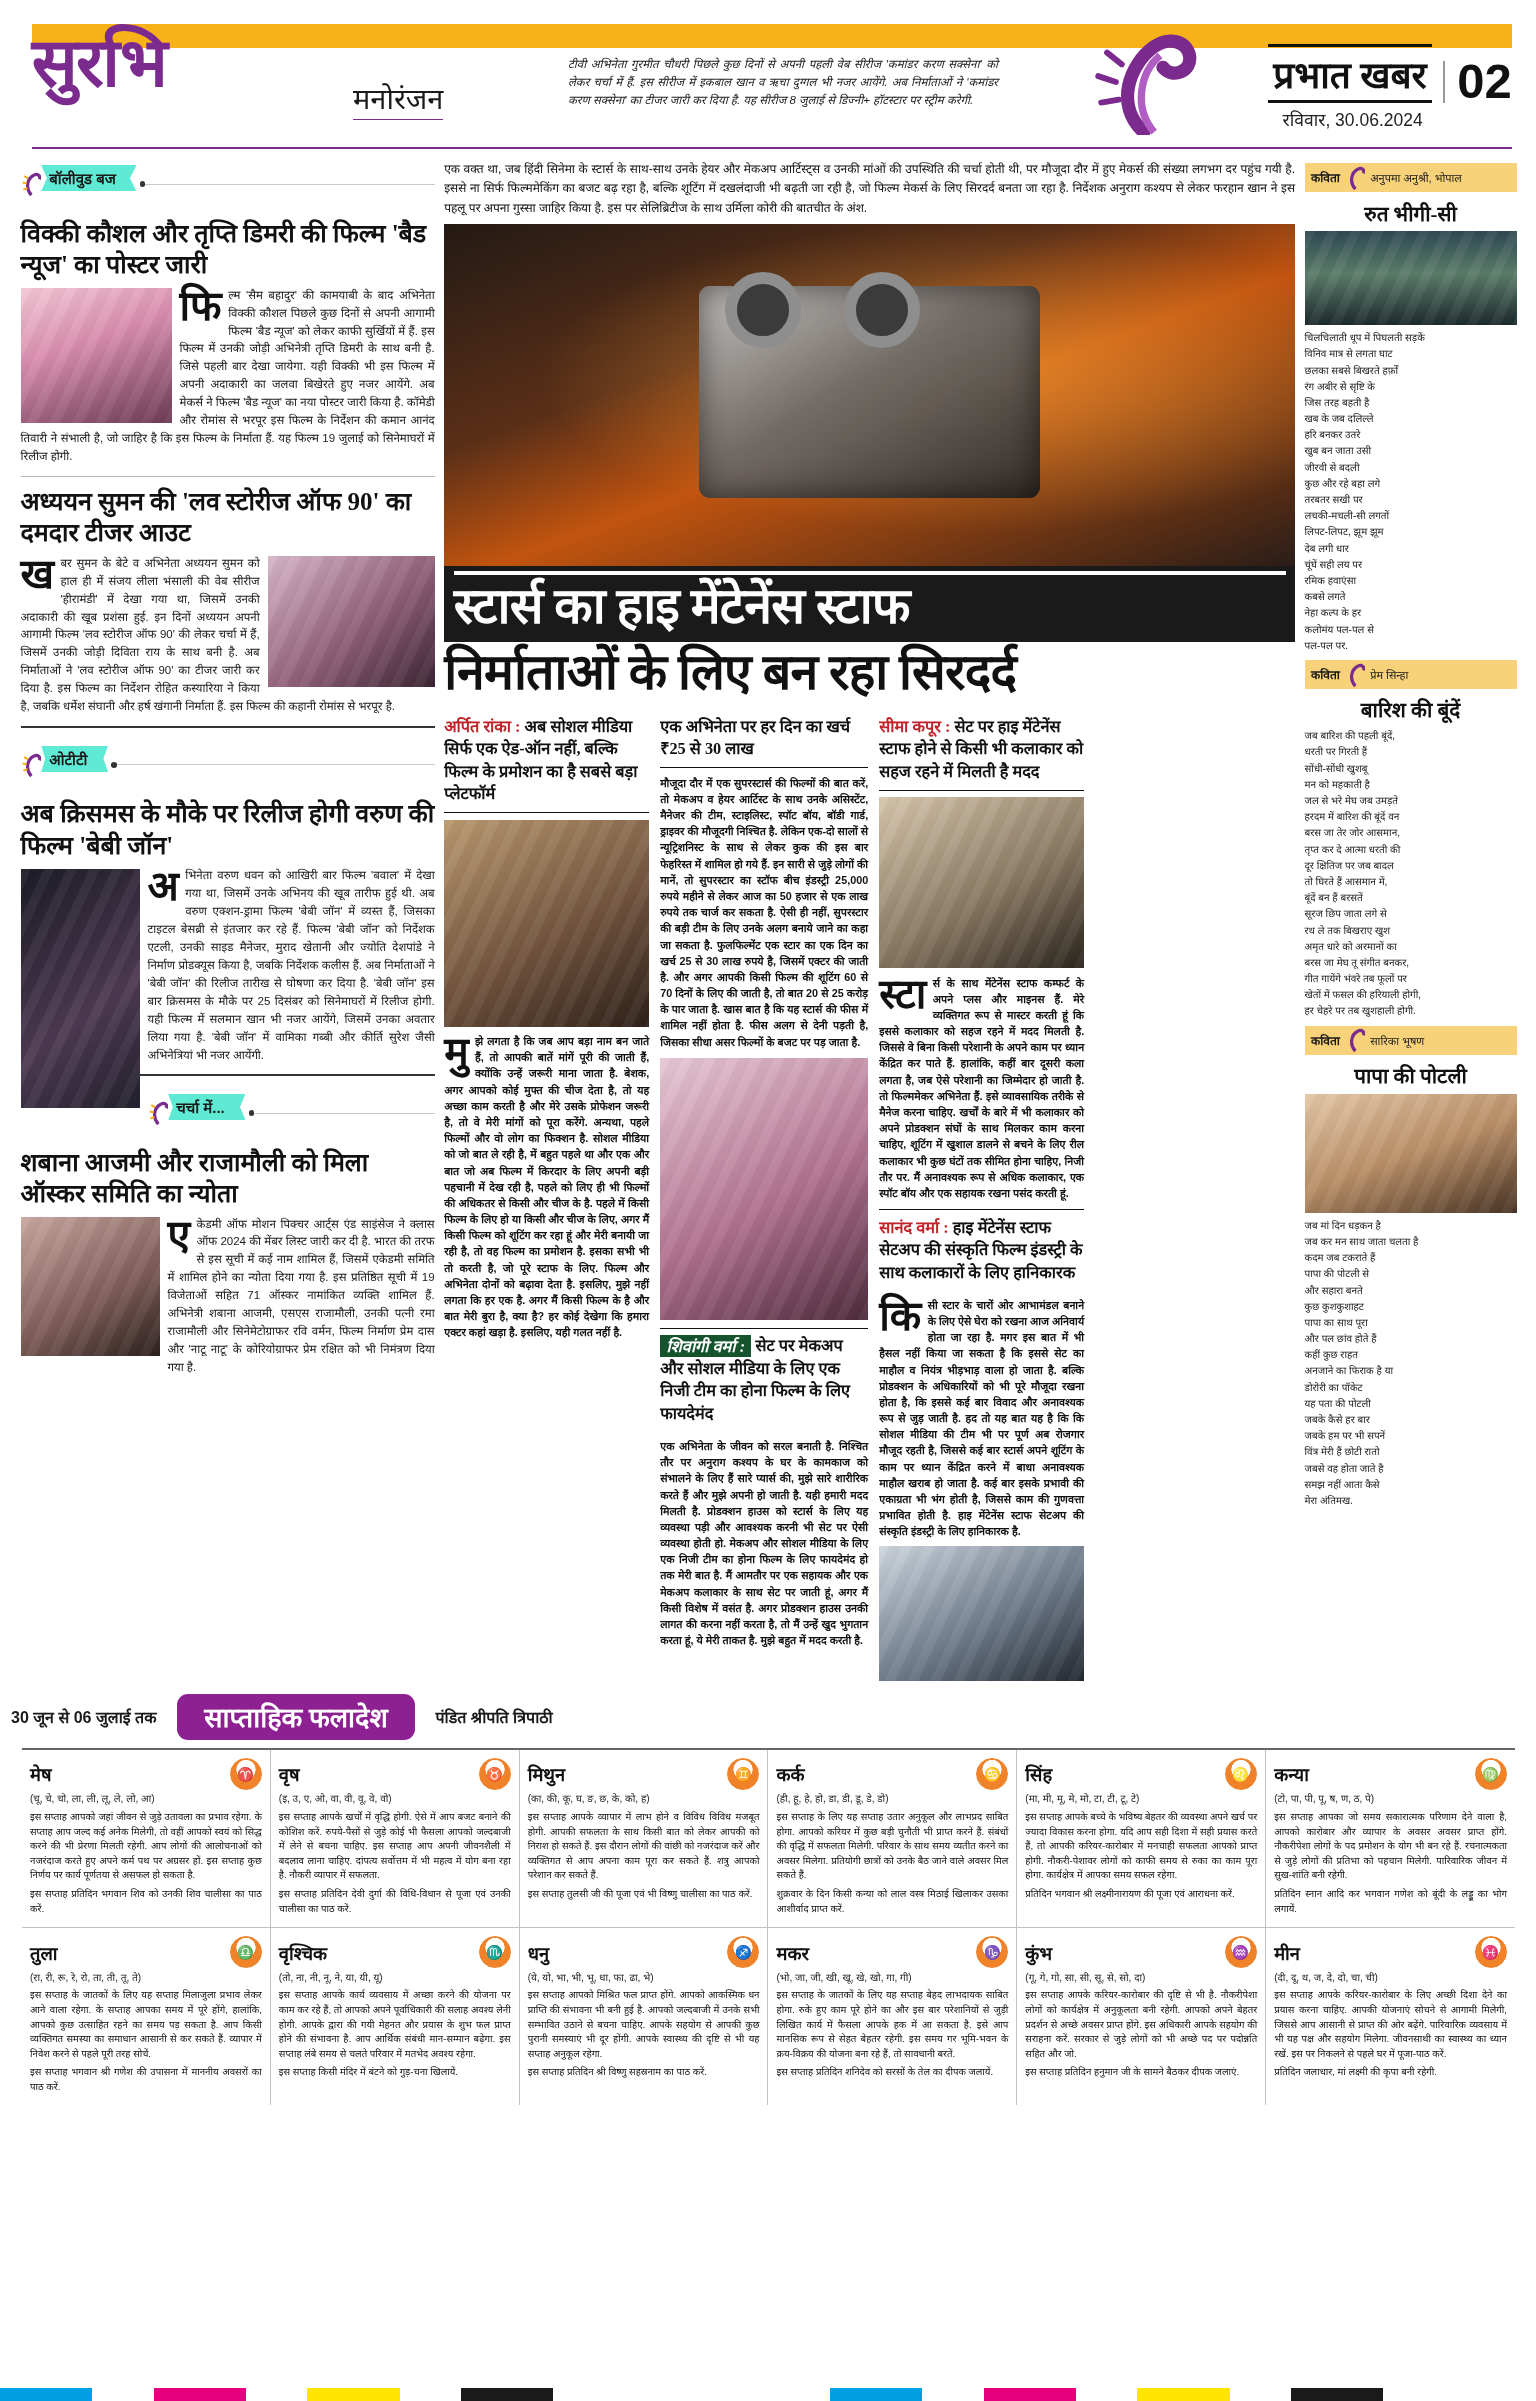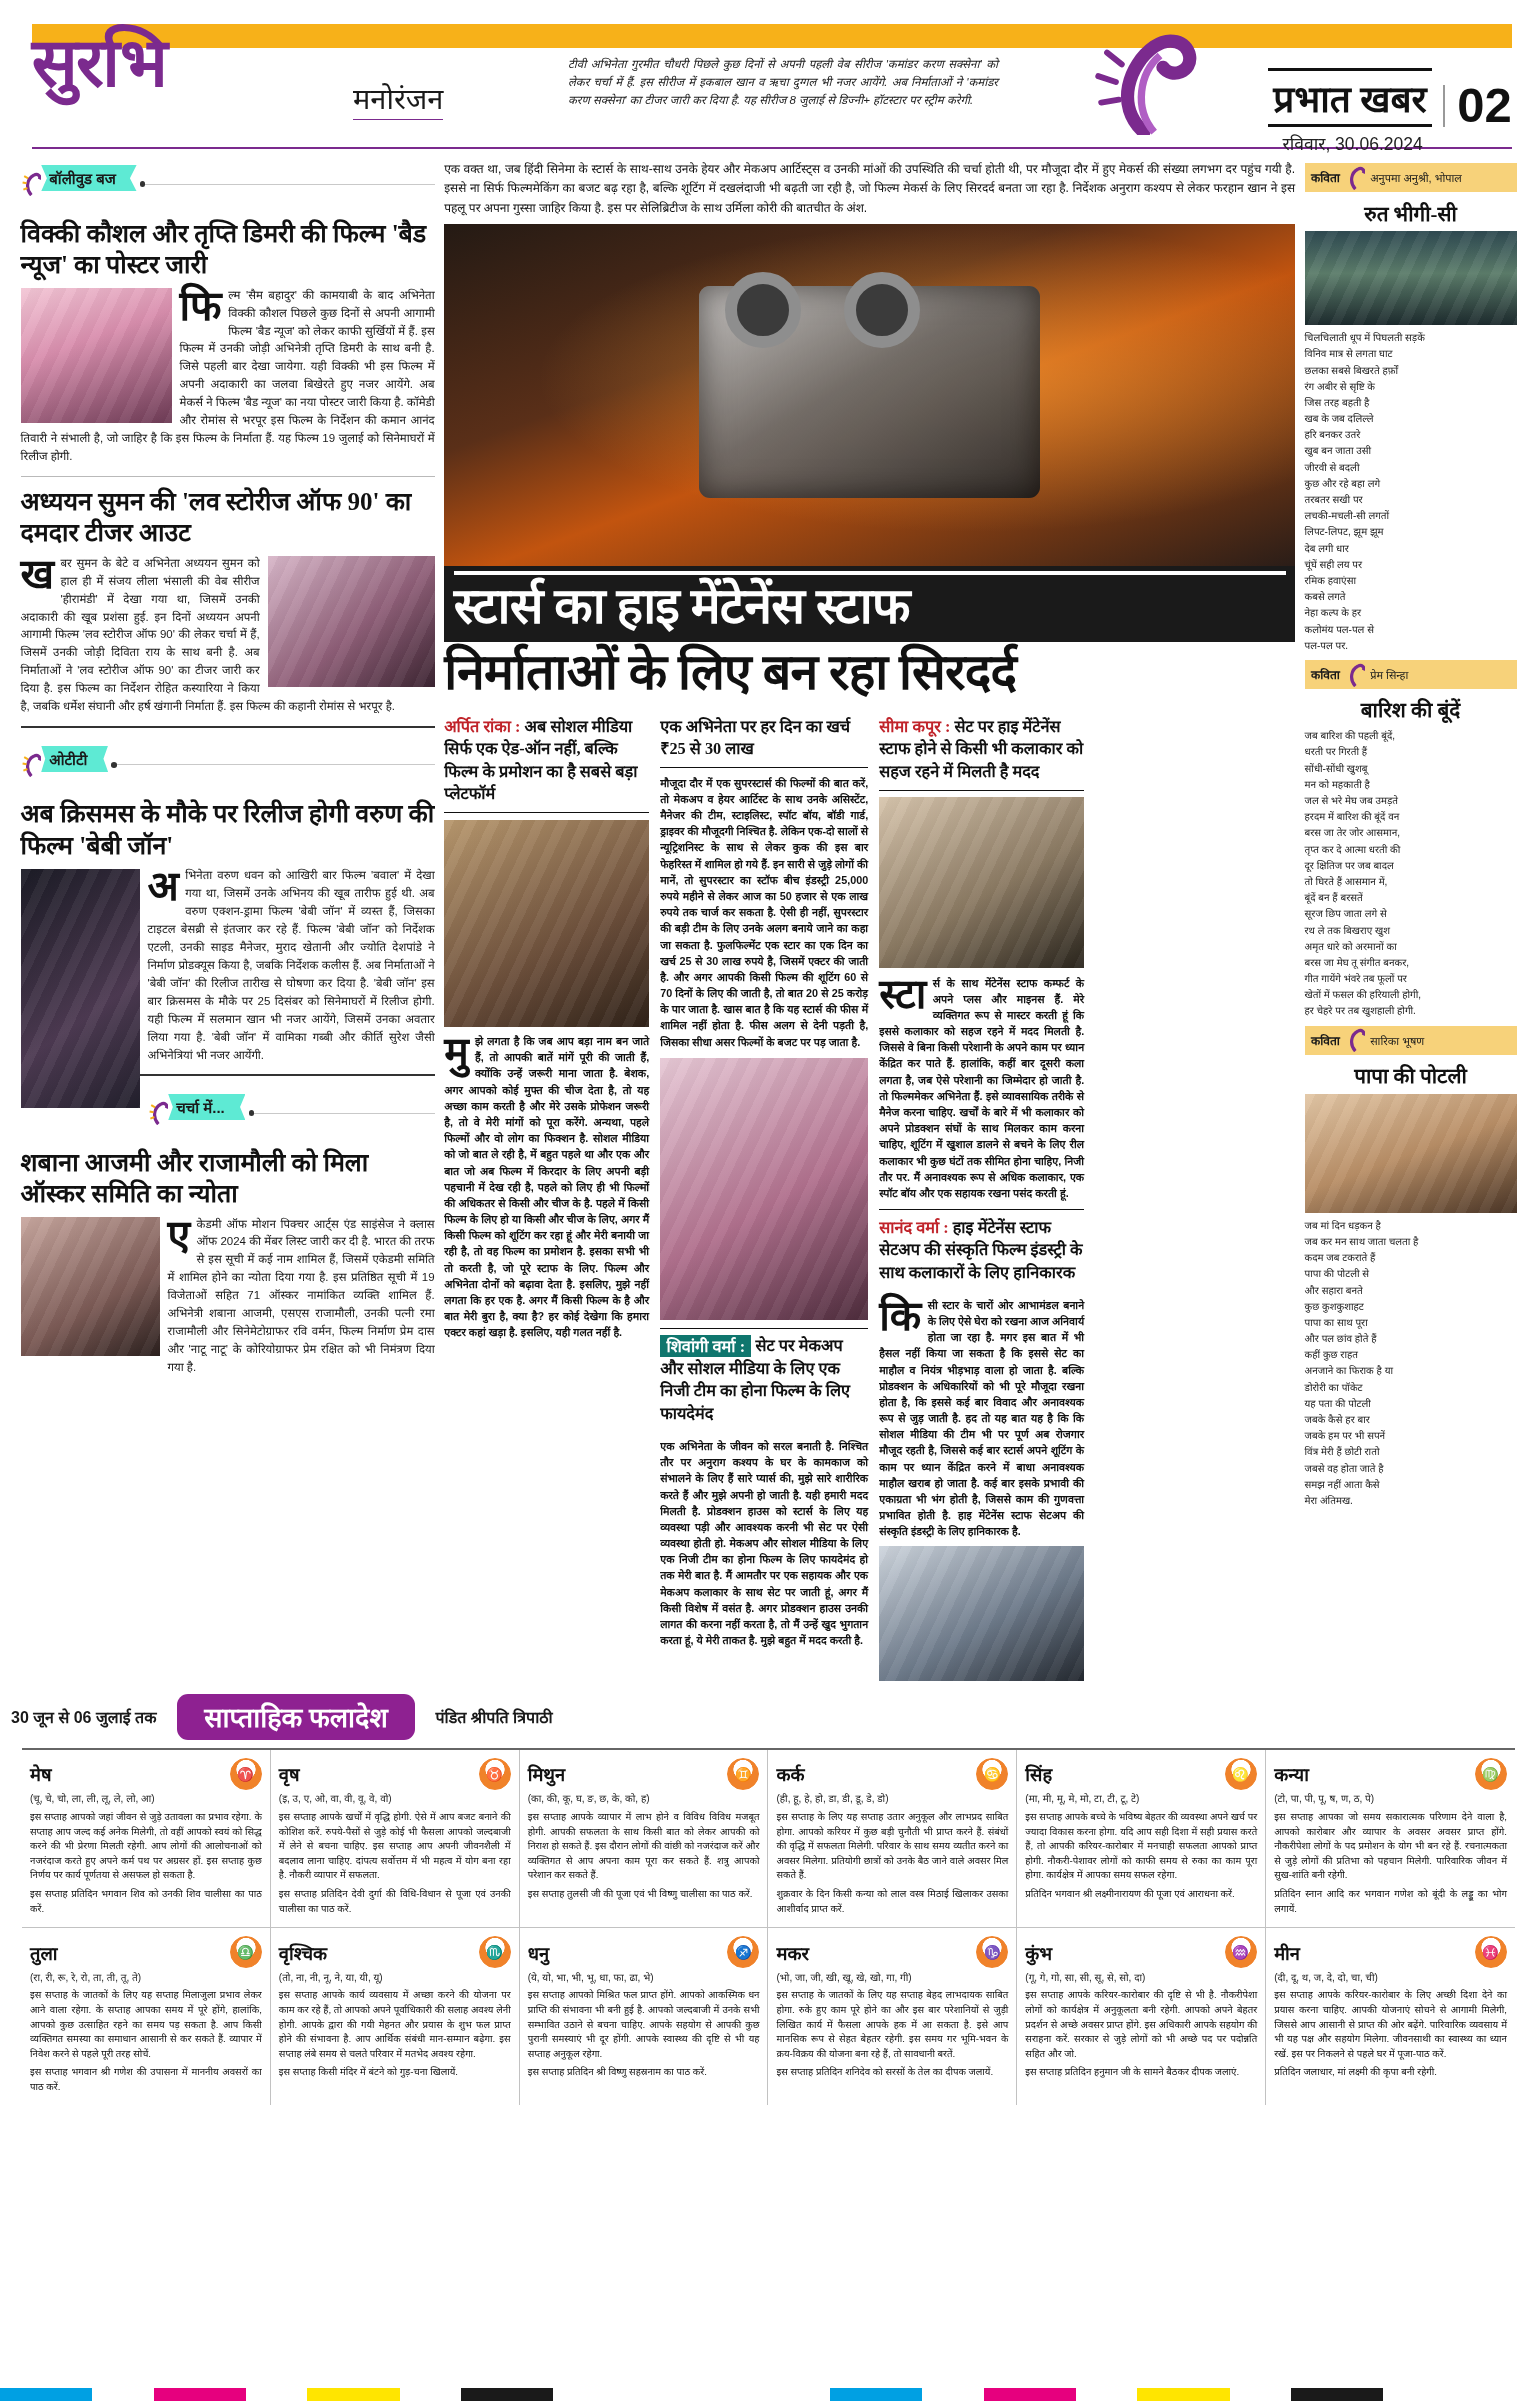--- a/index.html
+++ b/index.html
@@ -23,21 +23,21 @@
     position:absolute; left:342px; top:78px;
     font-family:"Liberation Serif", serif; font-size:29px; color:#1a1a1a;
     border-bottom:1.6px solid #7b2a8e; padding-bottom:1.6px;
   }
   .mast-blurb {
     position:absolute; left:557px; top:56px; width:430px;
     font-size:11.5px; line-height:1.55; font-style:italic; color:#222; text-align:justify;
   }
   .mast-swirl { position:absolute; left:1050px; top:32px; width:151px; height:103px; }
   .brand-block { position:absolute; right:14.3px; top:44px; text-align:right; }
-  .brand-row { display:flex; align-items:flex-end; justify-content:flex-end; gap:11px;margin-top:24px; }
+  .brand-row { display:flex; align-items:flex-end; justify-content:flex-end; gap:11px; }
   .brand-name {
     font-family:"Liberation Serif", serif; font-weight:bold; font-size:37px;
     color:#111; border-top:3.2px solid #111; border-bottom:3.2px solid #111; padding:0.8px 4.8px; position:relative;
   }
   .pagenum { font-family:"Liberation Sans", sans-serif; font-weight:bold; font-size:49px; color:#111;
     border-left:2.4px solid #999; padding-left:12.7px; line-height:.85; }
   .brand-date { font-size:17.5px; color:#222; margin-top:4.8px; margin-right:89px; }
 
   .rule-purple { height:2.4px; background:#7b2a8e; margin:1.6px 14.3px 0 20.7px; }
 
@@ -273,21 +273,21 @@
 
         <div class="mid-c w2">
           <div class="pullquote">
             <span>एक अभिनेता पर हर दिन का खर्च ₹25 से 30 लाख</span>
           </div>
           <p class="small-txt">मौजूदा दौर में एक सुपरस्टार्स की फिल्मों की बात करें, तो मेकअप व हेयर आर्टिस्ट के साथ उनके असिस्टेंट, मैनेजर की टीम, स्टाइलिस्ट, स्पॉट बॉय, बॉडी गार्ड, ड्राइवर की मौजूदगी निश्चित है. लेकिन एक-दो सालों से न्यूट्रिशनिस्ट के साथ से लेकर कुक की इस बार फेहरिस्त में शामिल हो गये हैं. इन सारी से जुड़े लोगों की मानें, तो सुपरस्टार का स्टॉफ बीच इंडस्ट्री 25,000 रुपये महीने से लेकर आज का 50 हजार से एक लाख रुपये तक चार्ज कर सकता है. ऐसी ही नहीं, सुपरस्टार की बड़ी टीम के लिए उनके अलग बनाये जाने का कहा जा सकता है. फुलफिल्मेंट एक स्टार का एक दिन का खर्च 25 से 30 लाख रुपये है, जिसमें एक्टर की जाती है. और अगर आपकी किसी फिल्म की शूटिंग 60 से 70 दिनों के लिए की जाती है, तो बात 20 से 25 करोड़ के पार जाता है. खास बात है कि यह स्टार्स की फीस में शामिल नहीं होता है. फीस अलग से देनी पड़ती है, जिसका सीधा असर फिल्मों के बजट पर पड़ जाता है.</p>
           <div class="photo portrait-b" style="width:100%;height:262px;margin-top:8px;">
               <span class="ph-inner"></span>
             </div>
           <div class="pullquote" style="margin-top:8px;border-bottom:none;border-top:1.6px solid #111;padding-top:6.4px;">
-            <span class="name-pill" style="background:#0f766e;color:#fff;padding:1.6px 6.4px;">शिवांगी वर्मा :</span>
+            <span class="name-pill" style="background:#14532d;color:#fff;padding:1.6px 6.4px;font-style:italic;">शिवांगी वर्मा :</span>
             <span>सेट पर मेकअप और सोशल मीडिया के लिए एक निजी टीम का होना फिल्म के लिए फायदेमंद</span>
           </div>
           <p class="small-txt">एक अभिनेता के जीवन को सरल बनाती है. निश्चित तौर पर अनुराग कश्यप के घर के कामकाज को संभालने के लिए हैं सारे प्यार्स की, मुझे सारे शारीरिक करते हैं और मुझे अपनी हो जाती है. यही हमारी मदद मिलती है. प्रोडक्शन हाउस को स्टार्स के लिए यह व्यवस्था पड़ी और आवश्यक करनी भी सेट पर ऐसी व्यवस्था होती हो. मेकअप और सोशल मीडिया के लिए एक निजी टीम का होना फिल्म के लिए फायदेमंद हो तक मेरी बात है. मैं आमतौर पर एक सहायक और एक मेकअप कलाकार के साथ सेट पर जाती हूं, अगर मैं किसी विशेष में वसंत है. अगर प्रोडक्शन हाउस उनकी लागत की करना नहीं करता है, तो मैं उन्हें खुद भुगतान करता हूं, ये मेरी ताकत है. मुझे बहुत में मदद करती है.</p>
         </div>
 
         <div class="mid-c">
           <div class="pullquote">
             <span class="name-red">सीमा कपूर :</span>
             <span>सेट पर हाइ मेंटेनेंस स्टाफ होने से किसी भी कलाकार को सहज रहने में मिलती है मदद</span>
           </div>

